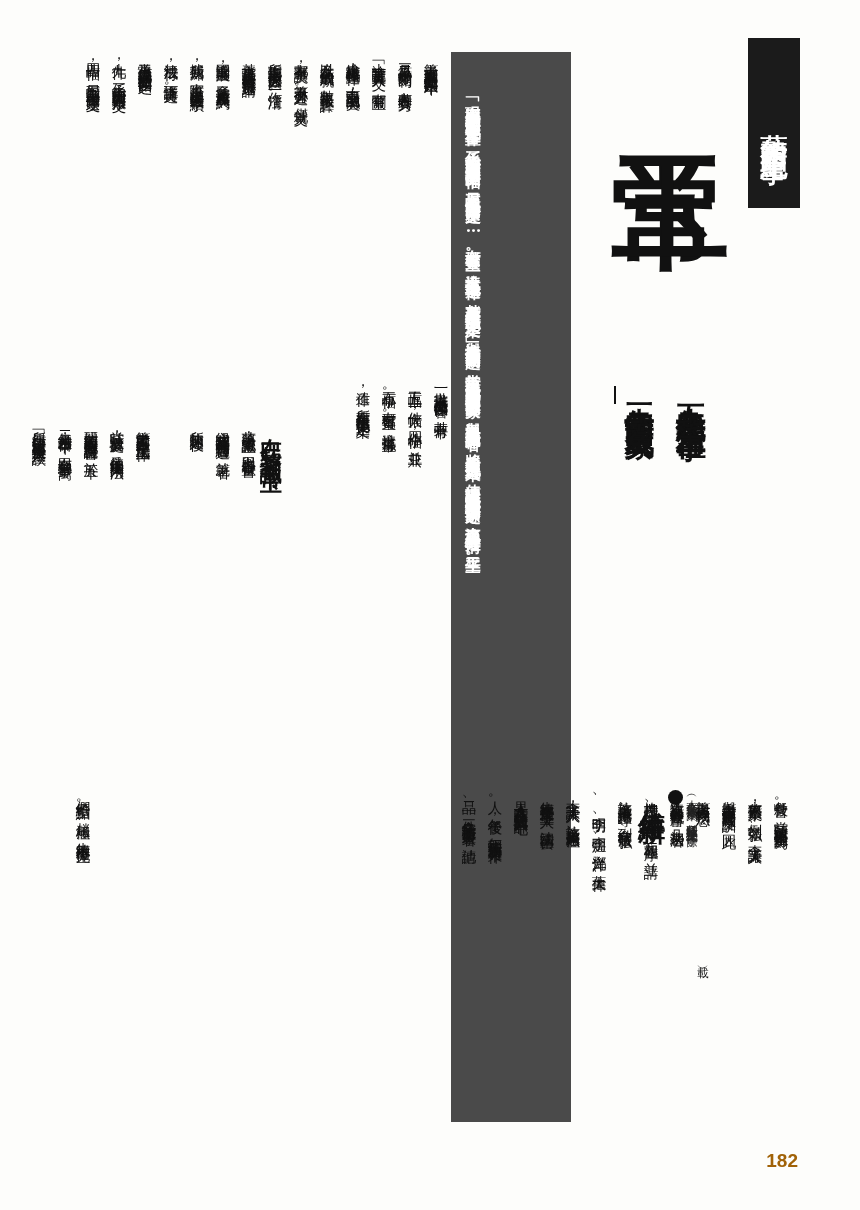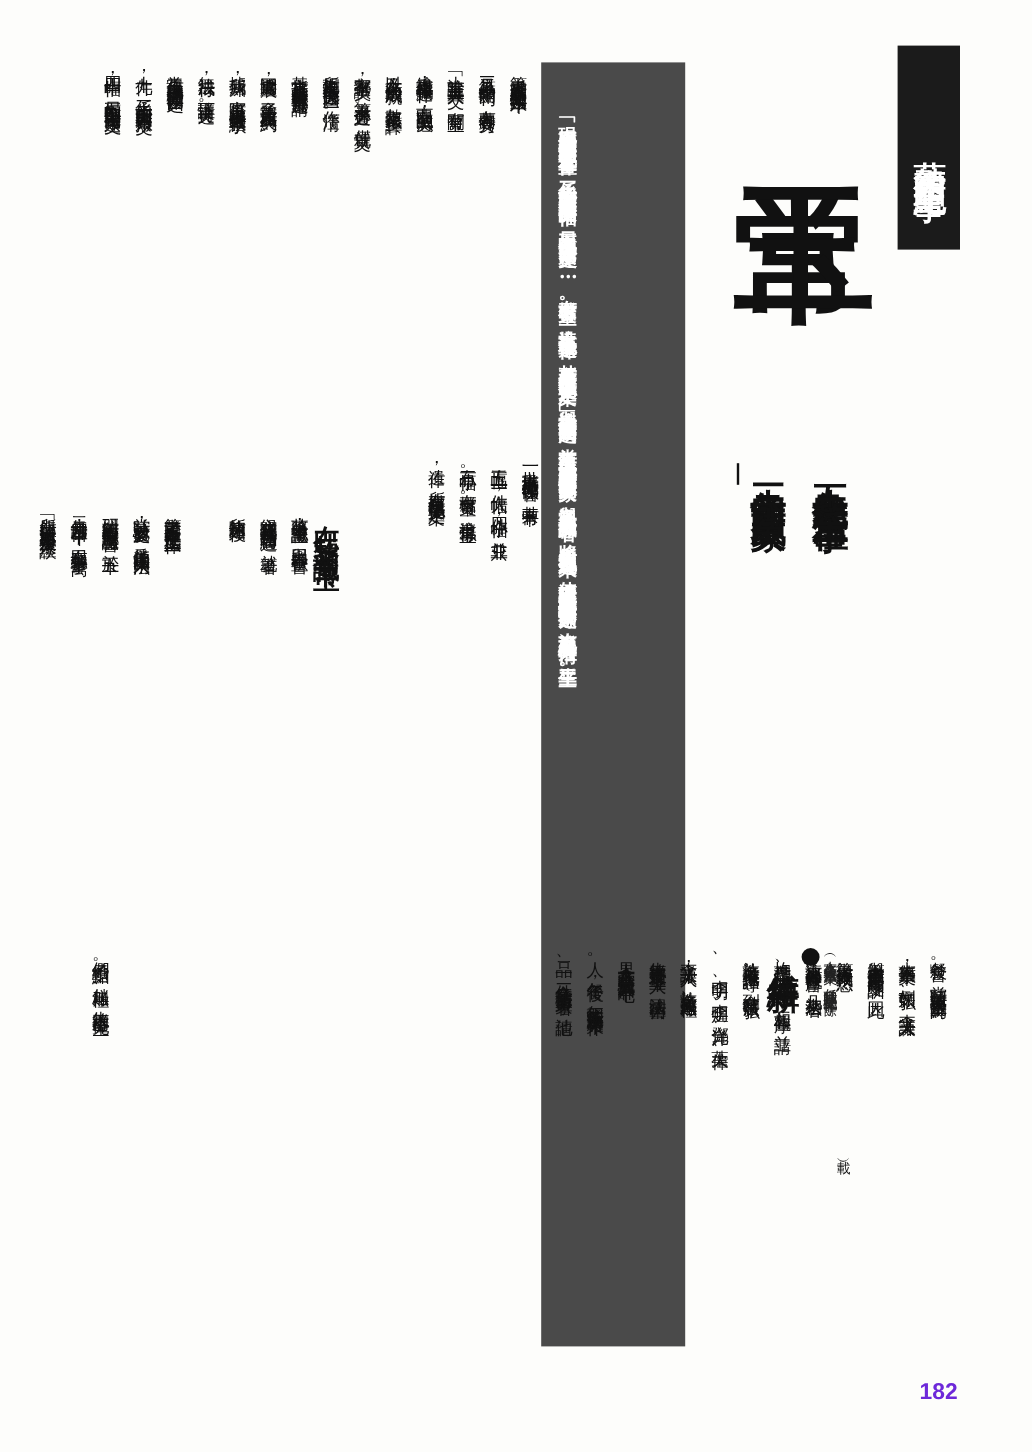--- a/index.html
+++ b/index.html
@@ -197,21 +197,21 @@
   .lower-cols .col { height: 330px; }
 
   
   .page-num {
     position: absolute;
     right: 62px;
     bottom: 38px;
     font-size: 19px;
     font-weight: bold;
     font-family: "Liberation Sans", sans-serif;
-    color: #6d28d9;
+    color: #a16207;
   }
 </style>
 </head>
 <body>
 
 <div class="page"></div>
 
 <div class="masthead">藝術圈紀事</div>
 
 <div class="big-title">常玉</div>

